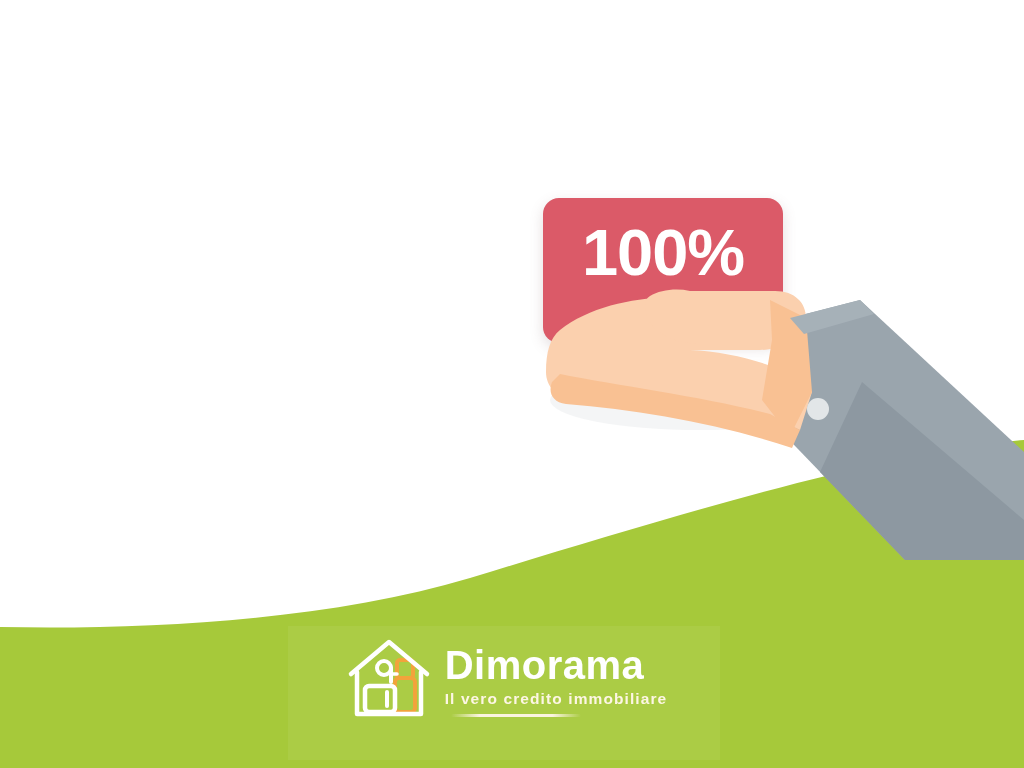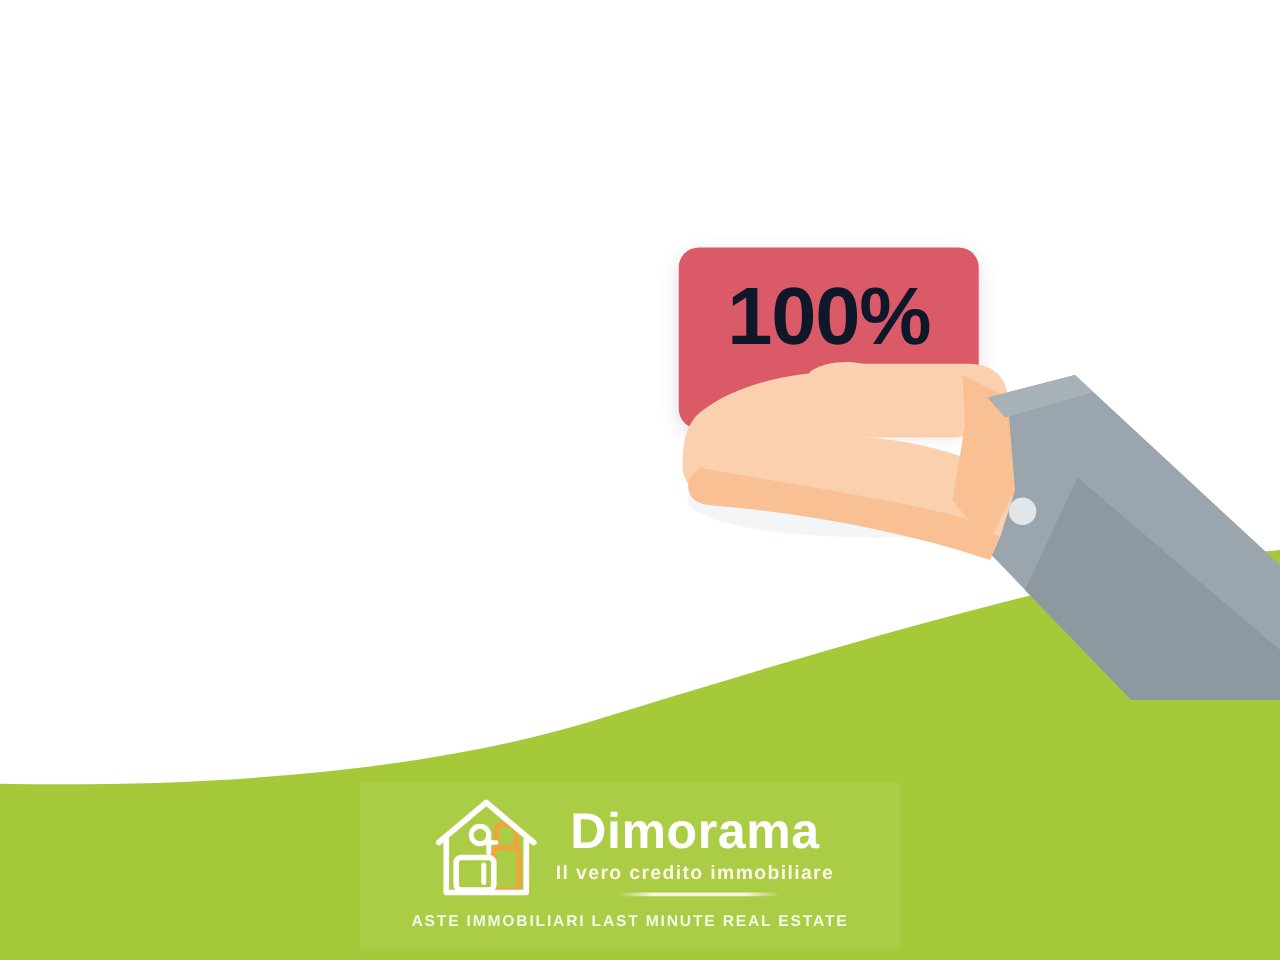--- a/index.html
+++ b/index.html
@@ -74,21 +74,21 @@
     width: 240px;
     height: 145px;
     background: #db5a68;
     border-radius: 16px;
     box-shadow: 0 5px 14px rgba(120, 90, 95, 0.20);
     display: flex;
     align-items: flex-start;
     justify-content: center;
   }
   .card-label {
-    color: #0f172a;
+    color: #ffffff;
     font-size: 65px;
     font-weight: 700;
     letter-spacing: -1px;
     line-height: 1;
     margin-top: 22px;
     white-space: nowrap;
   }
 
   
   .hand-layer {
@@ -122,21 +122,21 @@
   }
   .logo-mark {
     width: 96px;
     height: 88px;
     flex: none;
     margin-right: 8px;
   }
   .logo-words {
     display: flex;
     flex-direction: column;
-    align-items: center;
+    align-items: flex-start;
     padding-top: 6px;
   }
   .logo-name {
     color: #ffffff;
     font-size: 40px;
     font-weight: 700;
     letter-spacing: 0.5px;
     line-height: 1;
     white-space: nowrap;
   }
@@ -264,16 +264,15 @@
         <path d="M 46 58 L 46 72" stroke="#ffffff" stroke-width="4" stroke-linecap="round"></path>
       </svg>
 
       <div class="logo-words">
         <span class="logo-name">Dimorama</span>
         <span class="logo-tagline">Il vero credito immobiliare</span>
         <span class="logo-rule"></span>
       </div>
     </div>
 
-    <span class="logo-footer">ASTE IMMOBILIARI  LAST MINUTE  REAL ESTATE</span>
   </div>
 
 </div>
 
 </body></html>

